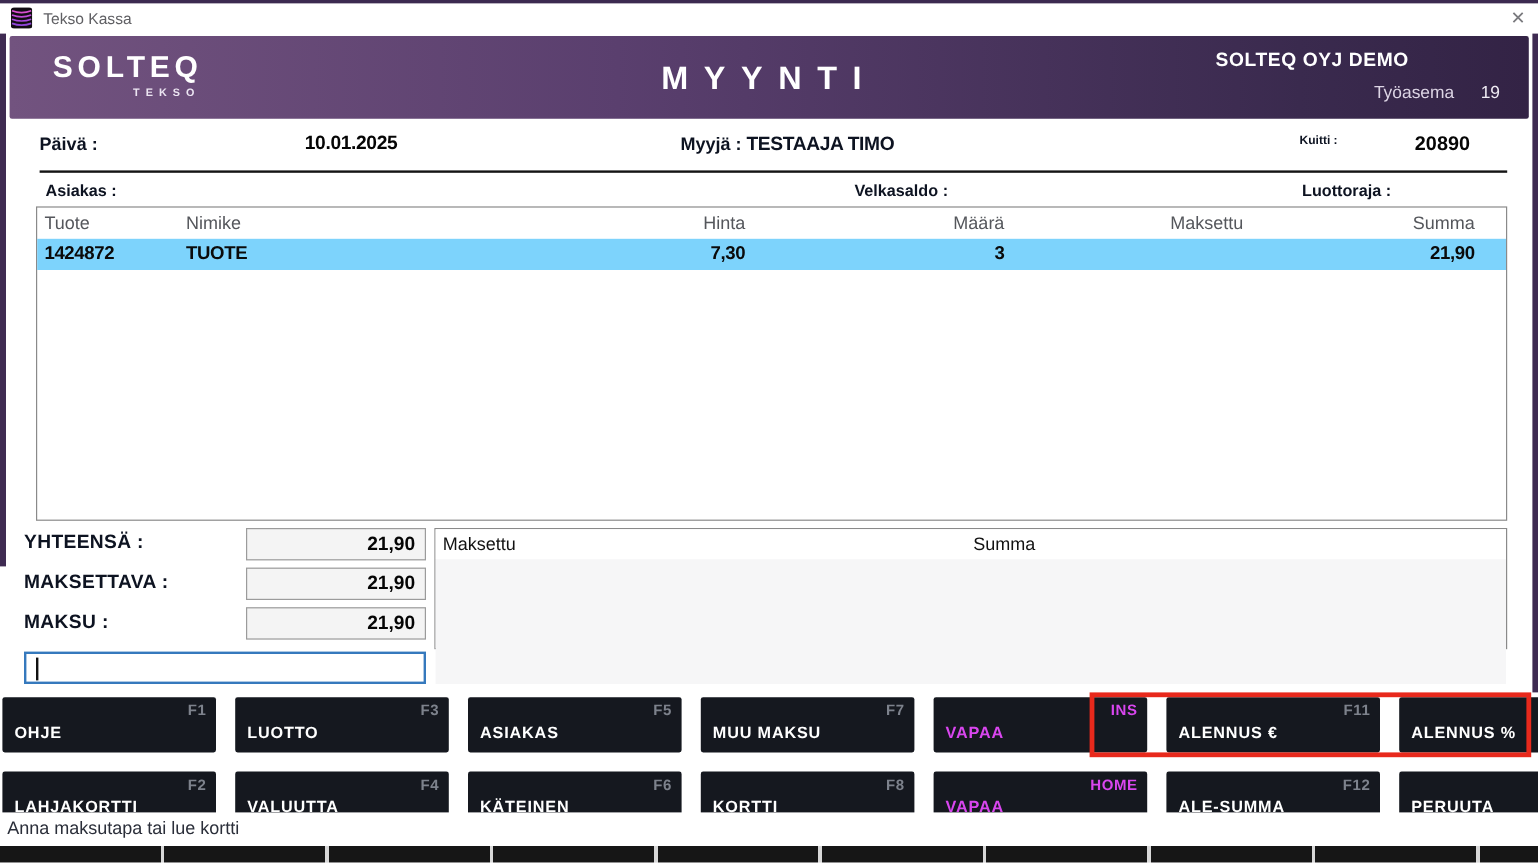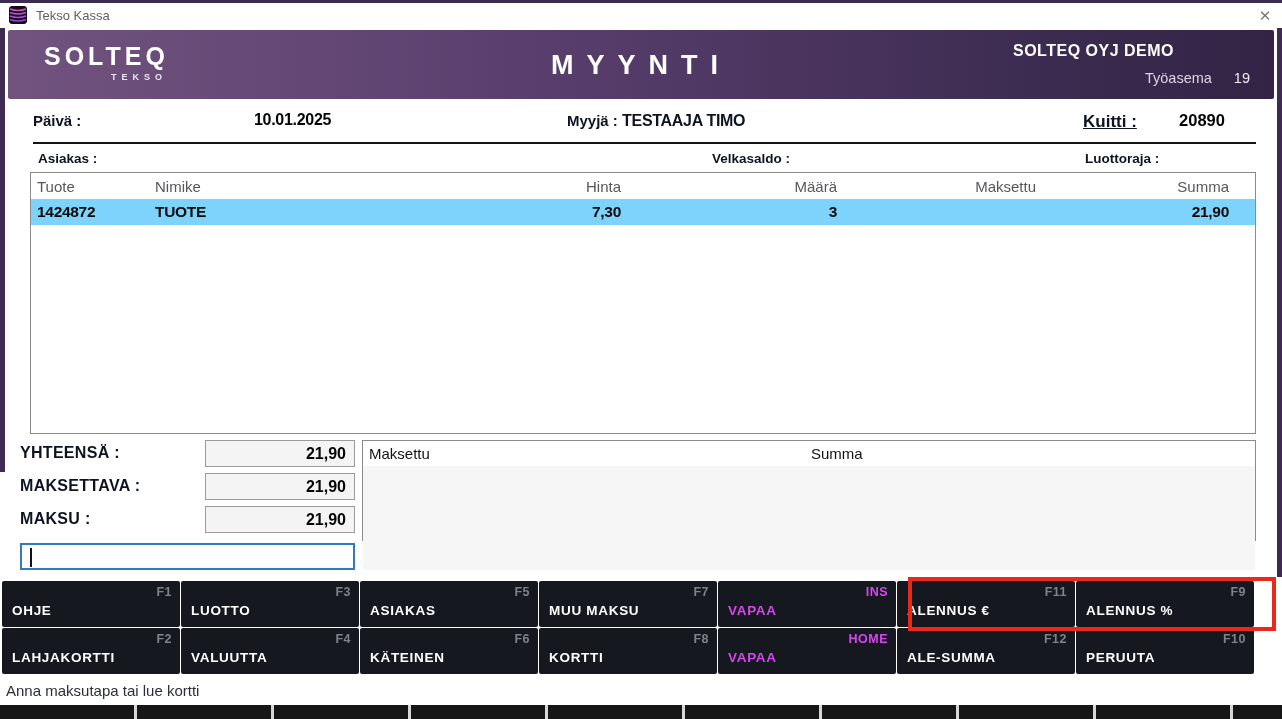--- a/index.html
+++ b/index.html
@@ -27,21 +27,21 @@
   .header-company { position:absolute; right:100px; top:12px; color:#ffffff; font-size:16px; font-weight:700; letter-spacing:0.5px; }
   .header-ws { position:absolute; right:24px; top:40px; color:#ddd5e5; font-size:14.5px; }
   .header-ws .ws-val { display:inline-block; margin-left:22px; color:#f0ecf4; }
 
   
   .lbl { font-weight:700; color:#0d1321; }
   .info-date-label { position:absolute; left:33px; top:112px; font-size:15px; }
   .info-date-value { position:absolute; left:254px; top:111px; font-size:16px; font-weight:700; color:#050505; letter-spacing:-0.3px; }
   .info-seller { position:absolute; left:567px; top:112px; font-size:15px; }
   .info-seller .seller-val { font-size:16px; letter-spacing:-0.3px; }
-  .info-receipt-label { position:absolute; left:1083px; top:112px; font-size:17px;text-decoration:underline; }
+  .info-receipt-label { position:absolute; left:1083px; top:112px; font-size:10px; }
   .info-receipt-value { position:absolute; left:1150px; top:111px; width:104px; text-align:center; font-size:16.5px; font-weight:700; color:#050505; }
   .hr { position:absolute; left:33px; top:142px; width:1223px; height:2px; background:#141414; }
   .info-customer { position:absolute; left:38px; top:151px; font-size:13.5px; }
   .info-debt { position:absolute; left:712px; top:151px; font-size:13.5px; }
   .info-credit { position:absolute; left:1085px; top:151px; font-size:13.5px; }
 
   
   .items { position:absolute; left:30px; top:172px; width:1226px; height:262px; border:1px solid #8a8a8a; background:#ffffff; }
   .trow { display:flex; width:100%; height:26px; align-items:center; }
   .trow.head { color:#55575c; font-size:15px; }
@@ -62,29 +62,29 @@
 
   
   .paid-panel { position:absolute; left:362px; top:440px; width:894px; height:101px; border:1px solid #8a8a8a; background:#ffffff; }
   .paid-head { position:relative; height:25px; background:#ffffff; font-size:15px; color:#121212; }
   .paid-head .ph-paid { position:absolute; left:6px; top:4px; }
   .paid-head .ph-sum { position:absolute; left:448px; top:4px; }
   .paid-body { height:104px; background:#f6f6f7; }
 
   
   .btn-area { position:absolute; left:2px; top:581px; width:1274px; height:96px; }
-  .btn-grid { display:grid; grid-template-columns:repeat(7,178px); grid-template-rows:repeat(2,46px); gap:1px; grid-auto-flow:column; }
+  .btn-grid { display:grid; grid-template-columns:repeat(7,178px); grid-template-rows:repeat(2,46px); gap:16px; grid-auto-flow:column; }
   .fbtn { position:relative; background:#15181f; border-radius:2px; color:#ffffff; }
   .fbtn .key { position:absolute; top:4px; right:8px; font-size:12.5px; font-weight:700; color:#7d828c; letter-spacing:0.5px; }
   .fbtn .flabel { position:absolute; left:10px; bottom:9px; font-size:13.5px; font-weight:700; letter-spacing:0.7px; }
   .fbtn.disabled .flabel, .fbtn.disabled .key { color:#d946ef; }
   .red-highlight { position:absolute; left:906px; top:-4px; width:360px; height:46px; border:4px solid #e8291c; box-sizing:content-box; pointer-events:none; }
 
   
-  .statusbar { position:absolute; left:0; top:677px; width:1282px; height:28px; background:#ffffff;border-radius:10px; }
+  .statusbar { position:absolute; left:0; top:677px; width:1282px; height:28px; background:#ffffff; }
   .statusbar .msg { position:absolute; left:6px; top:5px; font-size:15px; color:#2b2f3a; }
   .bottom-strip { position:absolute; left:0; top:705px; width:1282px; height:14px;
     background:repeating-linear-gradient(90deg,#161616 0 134px,#d8d8d8 134px 137px); }
 </style>
 </head>
 <body>
 
 <div id="app">
 
   <div class="top-border"></div>

